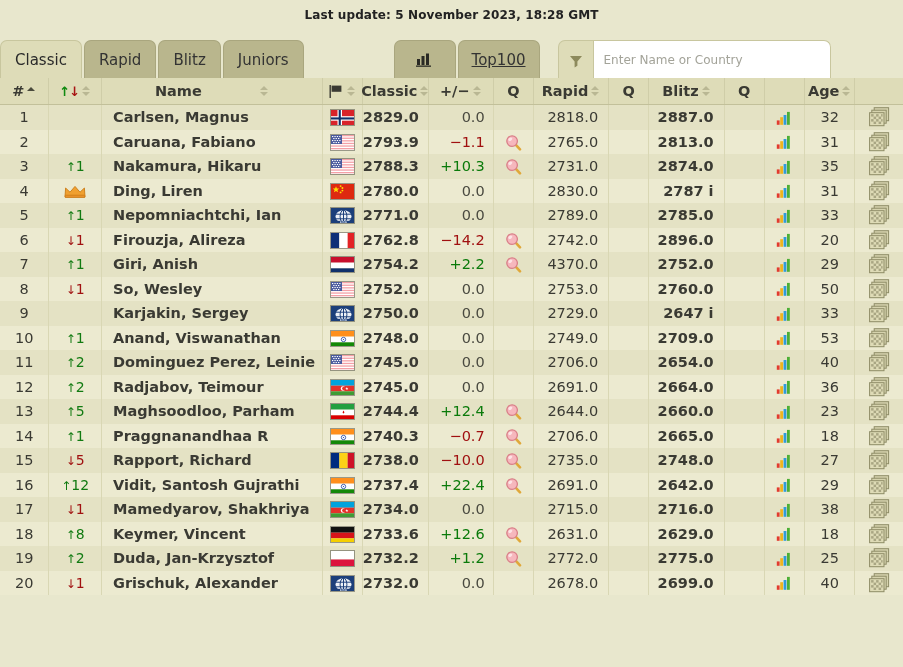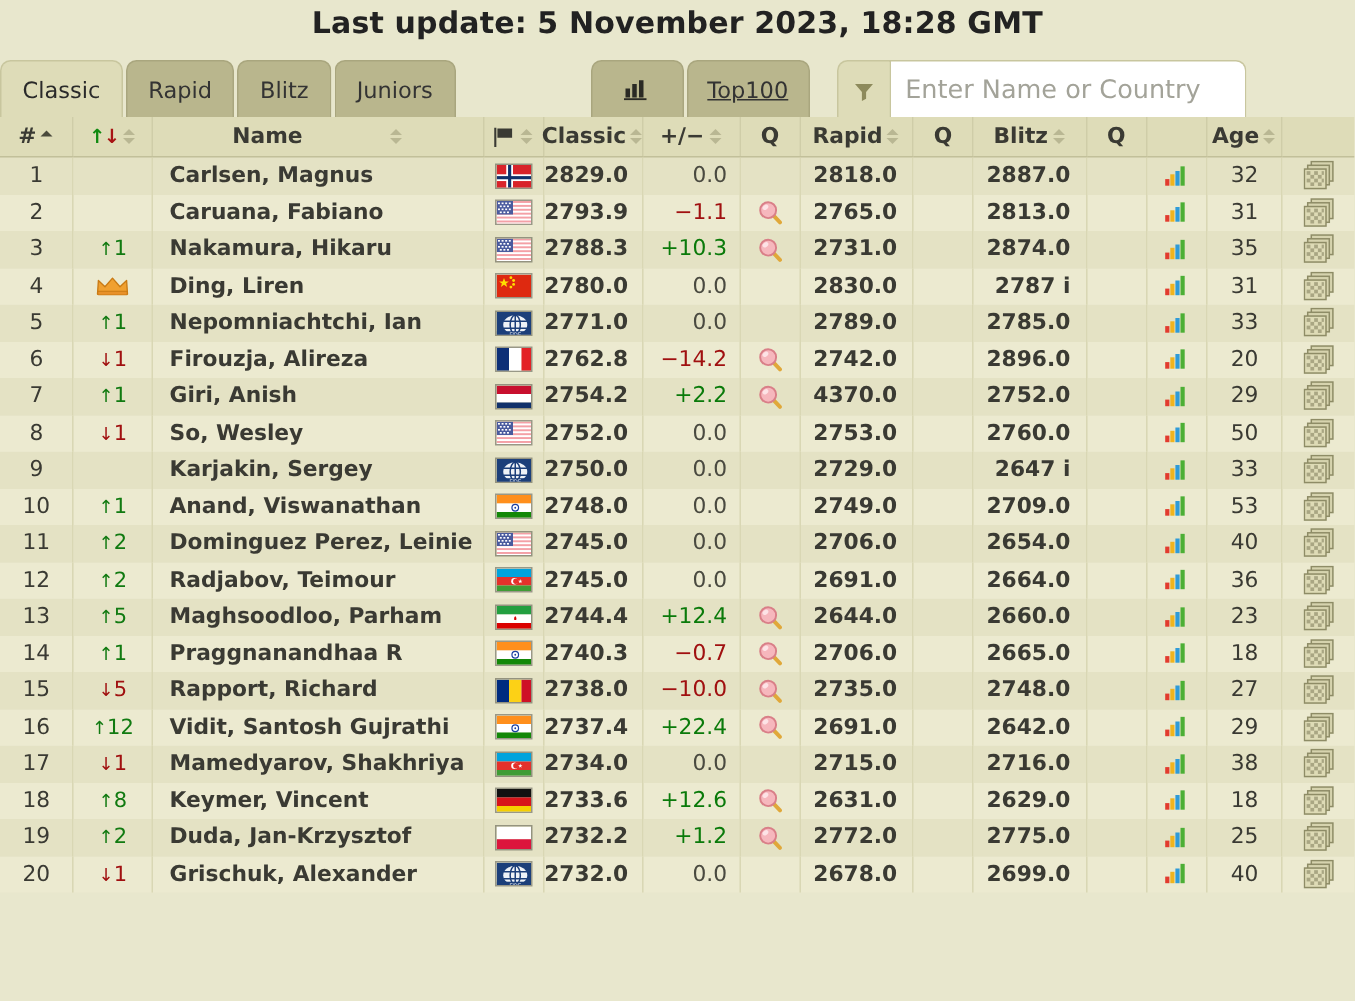--- a/index.html
+++ b/index.html
@@ -7,21 +7,21 @@
     width:903px;height:667px;overflow:hidden;
     background:#e8e7cd;
     font-family:"DejaVu Sans","Liberation Sans",sans-serif;
     -webkit-font-smoothing:none;
   }
   .page{width:903px;height:667px;position:relative;background:#e8e7cd;}
 
   
   .titlebar{
     height:30px;display:flex;align-items:center;justify-content:center;
-    font-size:20px;font-weight:bold;color:#222;letter-spacing:0.1px;
+    font-size:12px;font-weight:bold;color:#222;letter-spacing:0.1px;
   }
 
   
   .tabstrip{
     height:48px;position:relative;display:flex;align-items:flex-end;
     padding:0;margin:0;
   }
   .tab{
     height:38px;box-sizing:border-box;
     display:flex;align-items:center;justify-content:center;
@@ -46,21 +46,21 @@
     margin-left:16px;height:38px;display:flex;align-items:stretch;
   }
   .filter-btn{
     width:34px;background:#dedcb8;border:1px solid #c8c69e;border-bottom:none;
     border-radius:7px 0 0 0;display:flex;align-items:center;justify-content:center;
     cursor:pointer;
   }
   .search-input{
     width:226px;background:#fff;border:1px solid #c8c69e;border-left:none;border-bottom:none;
     border-radius:0 7px 0 0;
-    font-size:17px;color:#9a9a90;
+    font-size:12px;color:#9a9a90;
     padding:0 0 0 10px;outline:none;
     font-family:"DejaVu Sans","Liberation Sans",sans-serif;
   }
   .search-input::placeholder{color:#a3a399;opacity:1;}
 
   
   table.ratings{border-collapse:collapse;width:903px;table-layout:fixed;}
   table.ratings th{
     background:#dedcb8;
     height:26px;
@@ -84,21 +84,21 @@
   tr.r-odd td{background:#e4e2c4;}
   tr.r-even td{background:#ecead0;}
 
   .c-num{width:47px;text-align:center;}
   .c-mv {width:50px;text-align:center;}
   .c-name{width:213px;text-align:left;padding-left:11px !important;font-weight:bold;}
   .c-flag{width:38px;text-align:center;}
   .c-cl {width:63px;text-align:right;padding-right:9px !important;font-weight:bold;color:#2b2b26;}
   .c-pm {width:62px;text-align:right;padding-right:8px !important;}
   .c-q  {width:38px;text-align:center;}
-  .c-rp {width:72px;text-align:right;padding-right:10px !important;font-weight:bold;color:#97110f;}
+  .c-rp {width:72px;text-align:right;padding-right:10px !important;font-weight:normal;color:#97110f;}
   .c-bl {width:72px;text-align:right;padding-right:10px !important;font-weight:bold;color:#1b6aa5;}
   .c-ch {width:38px;text-align:center;}
   .c-age{width:48px;text-align:center;}
   .c-cp {width:46px;text-align:center;border-right:none !important;}
 
   th.c-cl,th.c-rp,th.c-bl,th.c-pm,th.c-age{
     text-align:center;padding:0 !important;color:#3a3a33;
   }
   th.c-name{text-align:center;padding:0 !important;}
 

